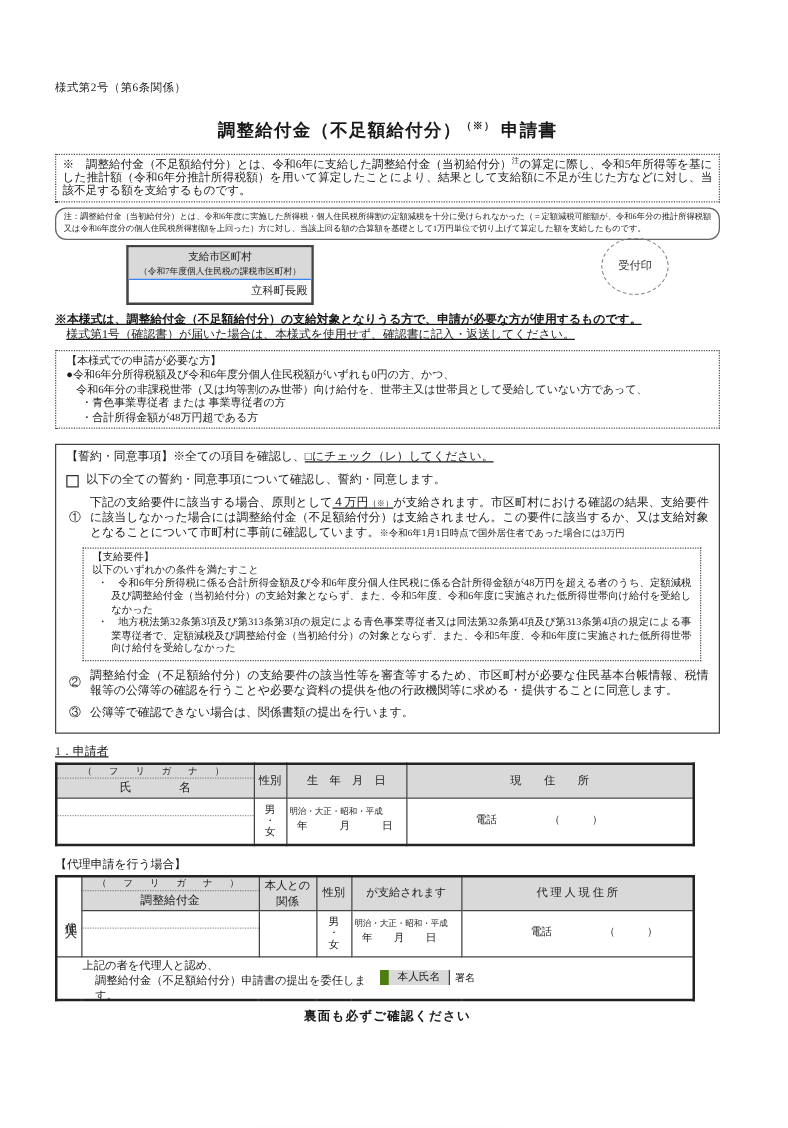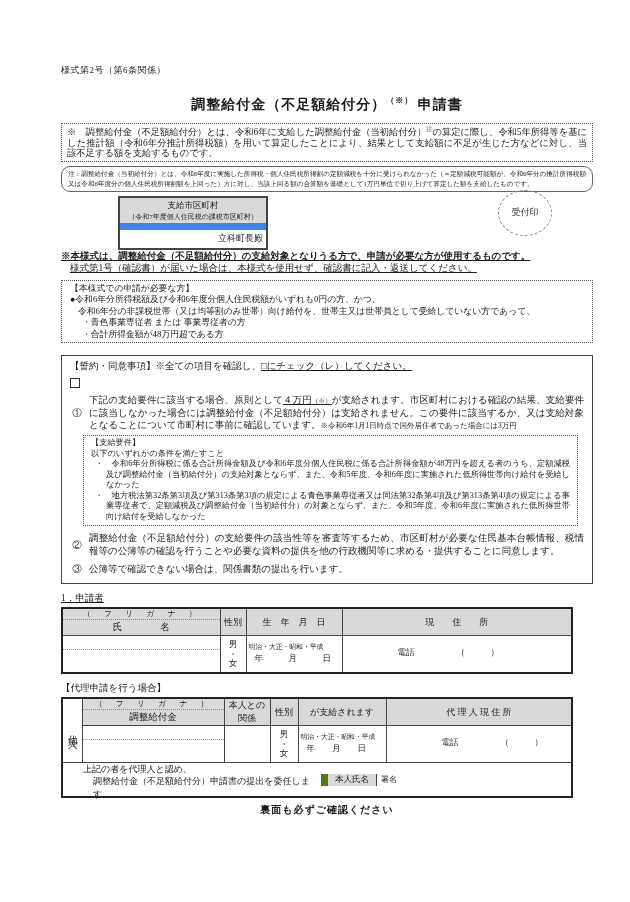--- a/index.html
+++ b/index.html
@@ -2,34 +2,34 @@
 <html lang="ja"><head>
 <meta charset="utf-8">
 <style>
   html,body{margin:0;padding:0;}
   body{
     width:630px;height:902px;background:#f2f2f0;
     font-family:"Liberation Serif","DejaVu Serif",serif;
     color:#1a1a1a;
   }
   .page{position:relative;width:630px;height:902px;background:#ffffff;overflow:hidden;}
-  .content{position:absolute;left:61px;top:0;width:532px;padding-top:64px;}
+  .content{position:absolute;left:44px;top:0;width:532px;padding-top:64px;}
 
   .form-number{font-size:9px;letter-spacing:.5px;}
   .title{margin-top:18px;text-align:center;font-size:14px;font-weight:bold;letter-spacing:1px;}
   .title sup{font-size:8px;font-weight:bold;}
 
   .desc-box{margin-top:9px;border:1px dotted #555;padding:2px 5px;font-size:9.3px;line-height:1.16;text-align:justify;}
   .desc-box sup{font-size:6px;}
 
   .note-box{margin-top:4px;border:1px solid #666;border-radius:9px;padding:2px 6px;font-size:6.6px;line-height:1.5;text-align:justify;}
 
   .muni-row{margin-top:4px;height:48px;position:relative;}
   .muni-box{margin-left:57px;width:146px;border:2px solid #444;}
-  .muni-head{background:#d9d9d9;border-bottom:7px solid #3b82f6;text-align:center;padding:2px 0 1px;}
+  .muni-head{background:#d9d9d9;border-bottom:1px solid #3b82f6;text-align:center;padding:2px 0 1px;}
   .muni-line1{font-size:8.5px;}
   .muni-line2{font-size:7px;}
   .muni-addressee{height:16px;font-size:9px;text-align:right;padding:2px 3px 0 0;}
 
   .stamp-circle{
     position:absolute;left:437px;top:-6px;width:52px;height:44px;
     border:1px dashed #888;border-radius:50%;
     display:flex;align-items:center;justify-content:center;font-size:9px;color:#333;
   }
 
@@ -122,20 +122,21 @@
       <div class="ind1">令和6年分の非課税世帯（又は均等割のみ世帯）向け給付を、世帯主又は世帯員として受給していない方であって、</div>
       <div class="ind2">・青色事業専従者 または 事業専従者の方</div>
       <div class="ind2">・合計所得金額が48万円超である方</div>
     </div>
 
     <div class="pledge-box">
       <div class="pledge-head"><span>【誓約・同意事項】※全ての項目を確認し、</span><span class="ul">□にチェック（レ）してください。</span></div>
 
       <div class="cb-row">
         <span class="cb"></span>
+        <span>以下の全ての誓約・同意事項について確認し、誓約・同意します。</span>
       </div>
 
       <div class="pledge-item">
         <div class="item-no">①</div>
         <div class="item-text"><span>下記の支給要件に該当する場合、原則として</span><span class="amount">４万円</span><span class="amount-note">（※）</span><span>が支給されます。市区町村における確認の結果、支給要件に該当しなかった場合には調整給付金（不足額給付分）は支給されません。この要件に該当するか、又は支給対象となることについて市町村に事前に確認しています。</span><span class="small-note">※令和6年1月1日時点で国外居住者であった場合には3万円</span></div>
       </div>
 
       <div class="req-box">
         <div>【支給要件】</div>
         <div>以下のいずれかの条件を満たすこと</div>

